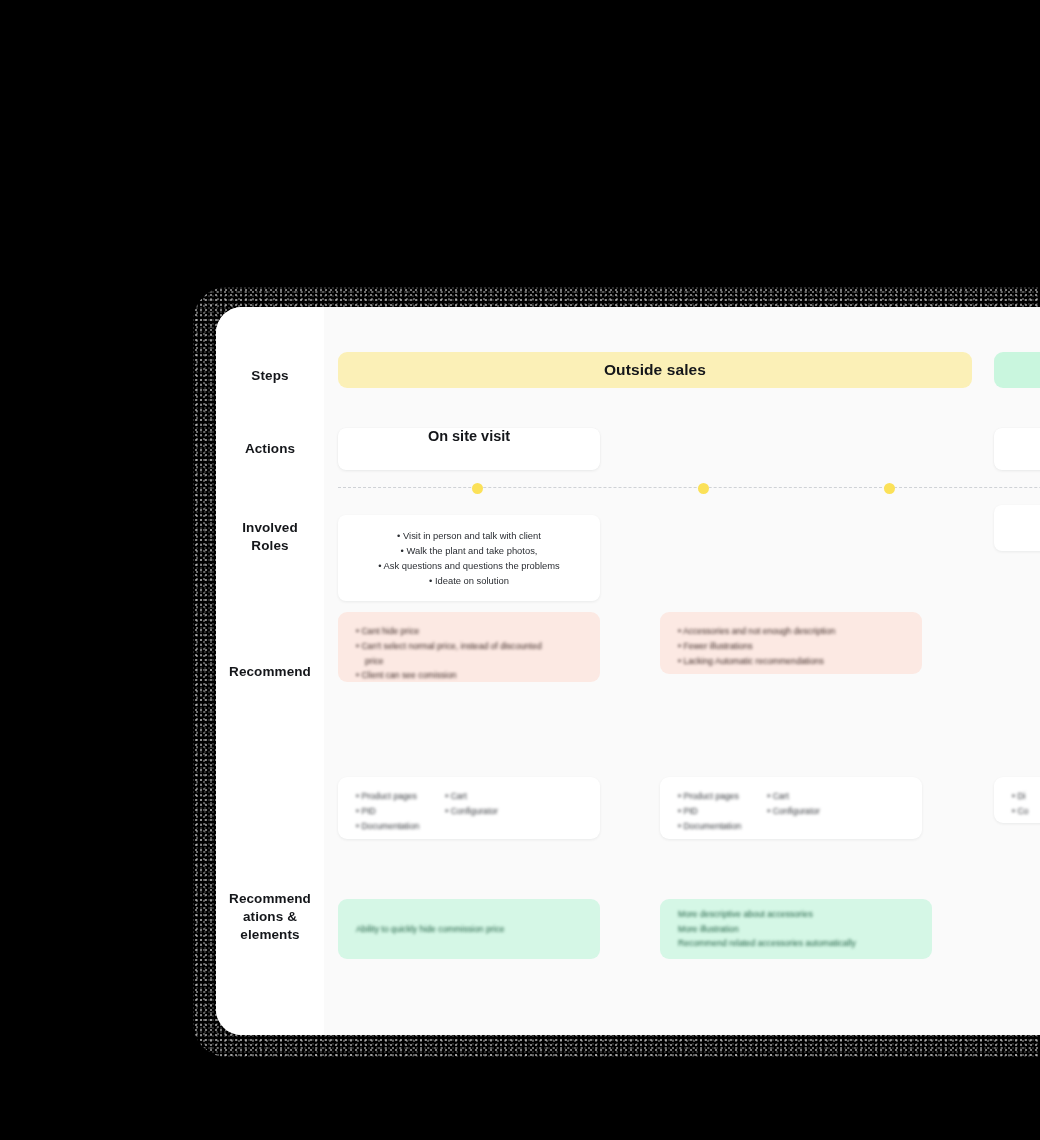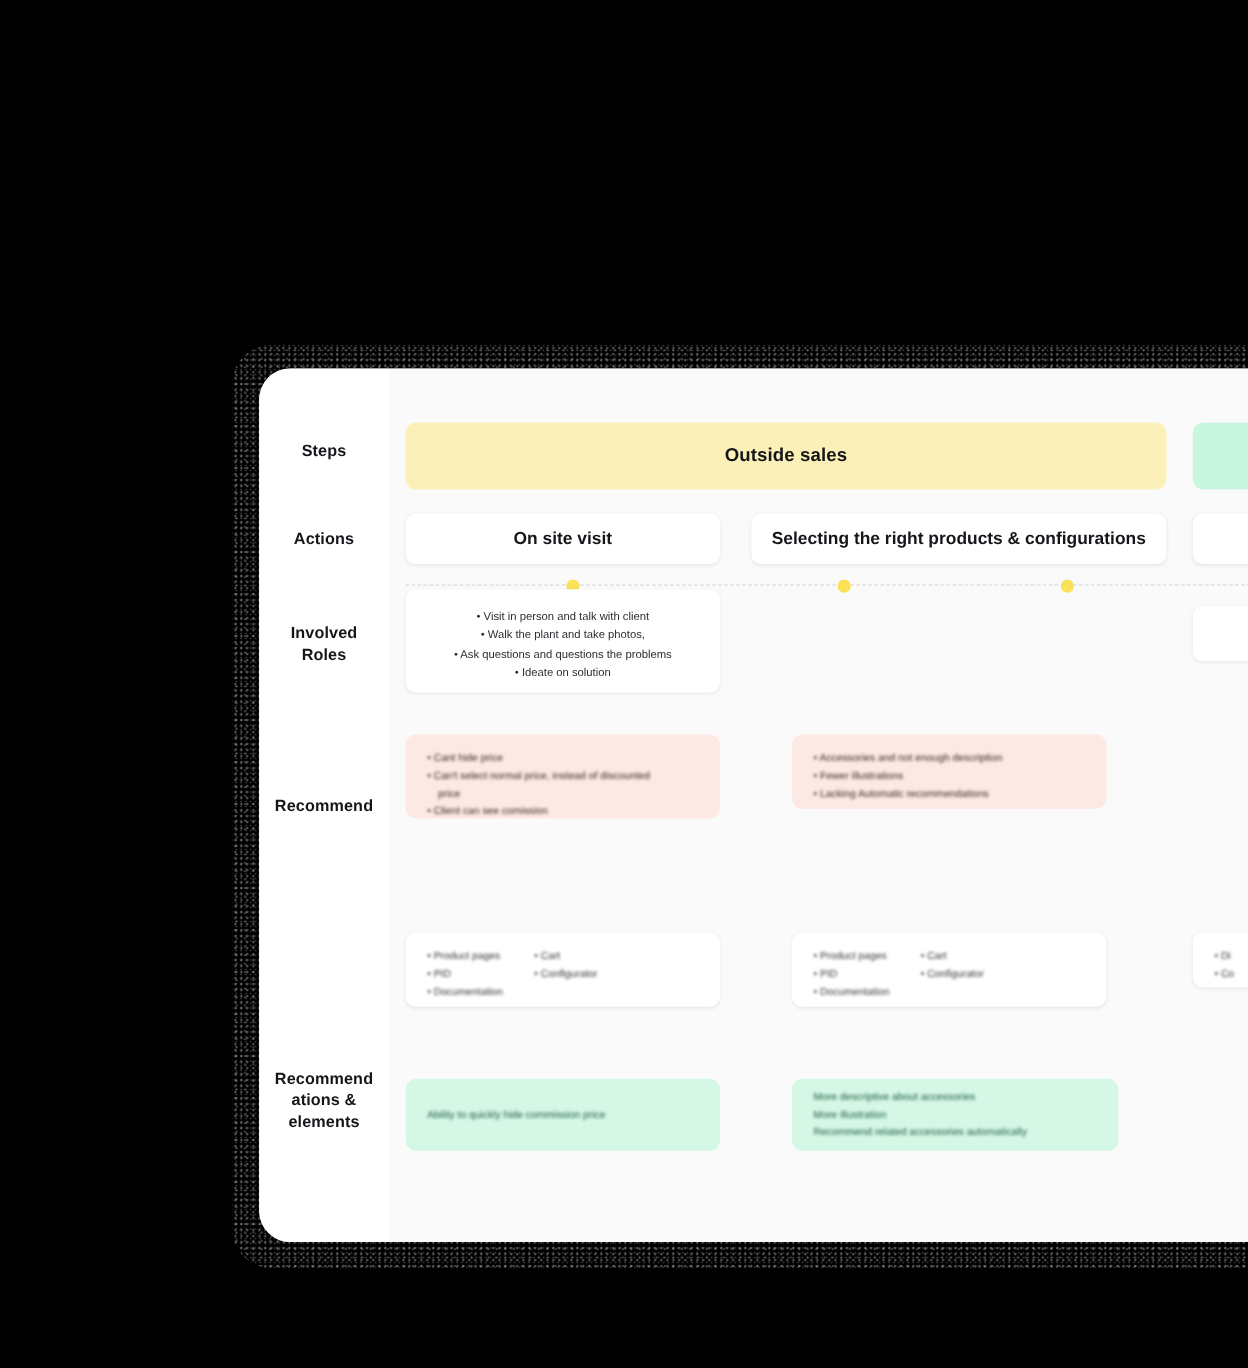--- a/index.html
+++ b/index.html
@@ -89,41 +89,40 @@
   .board-inner {
     position: absolute;
     left: 0; top: 0;
     width: 1120px;
     height: 728px;
   }
 
   
   .phase {
     position: absolute;
-    height: 56px;
+    height: 36px;
     border-radius: 9px;
     display: flex;
     align-items: center;
     justify-content: center;
     font-size: 15.5px;
     font-weight: 700;
     color: #14161a;
     letter-spacing: 0.1px;
   }
   .phase.yellow { background: #fbf0b7; }
   .phase.green  { background: #c9f6de; }
 
   
   .action-card {
     position: absolute;
     height: 42px;
     background: #ffffff;
     border-radius: 8px;
     display: flex;
-    align-items: center;
     justify-content: center;
     text-align: center;
     padding: 0 10px;
     font-size: 14.5px;
     font-weight: 700;
     color: #14161a;
     box-shadow: 0 1px 3px rgba(20,22,26,0.07), 0 0 0 0.5px rgba(20,22,26,0.02);
   }
 
   
@@ -230,34 +229,31 @@
         <div class="phase yellow" style="left:14px;top:45px;width:634px;">
           <span>Outside sales</span>
         </div>
         <div class="phase green" style="left:670px;top:45px;width:434px;">
           
         </div>
 
         <div class="action-card" style="left:14px;top:121px;width:262px;">
           <span>On site visit</span>
         </div>
-        <div class="action-card" style="left:302px;top:121px;width:346px;">
-          <span>Selecting the right products  &amp; configurations</span>
-        </div>
         <div class="action-card" style="left:670px;top:121px;width:250px;">
           <span></span>
         </div>
 
         <div class="timeline">
           <div class="tl-dot" style="left:134px;"></div>
           <div class="tl-dot" style="left:360px;"></div>
           <div class="tl-dot" style="left:546px;"></div>
         </div>
 
-        <div class="role-card" style="left:14px;top:184px;width:262px;height:86px;justify-content:flex-end;">
+        <div class="role-card" style="left:14px;top:208px;width:262px;height:86px;">
           <span class="role-line bullet">Visit in person and talk with client</span>
           <span class="role-line bullet">Walk the plant and take photos,</span>
           <span class="role-line bullet">Ask questions and questions the problems</span>
           <span class="role-line bullet">Ideate on solution</span>
         </div>
 
 
 
         <div class="role-card" style="left:670px;top:198px;width:150px;height:46px;">
           

